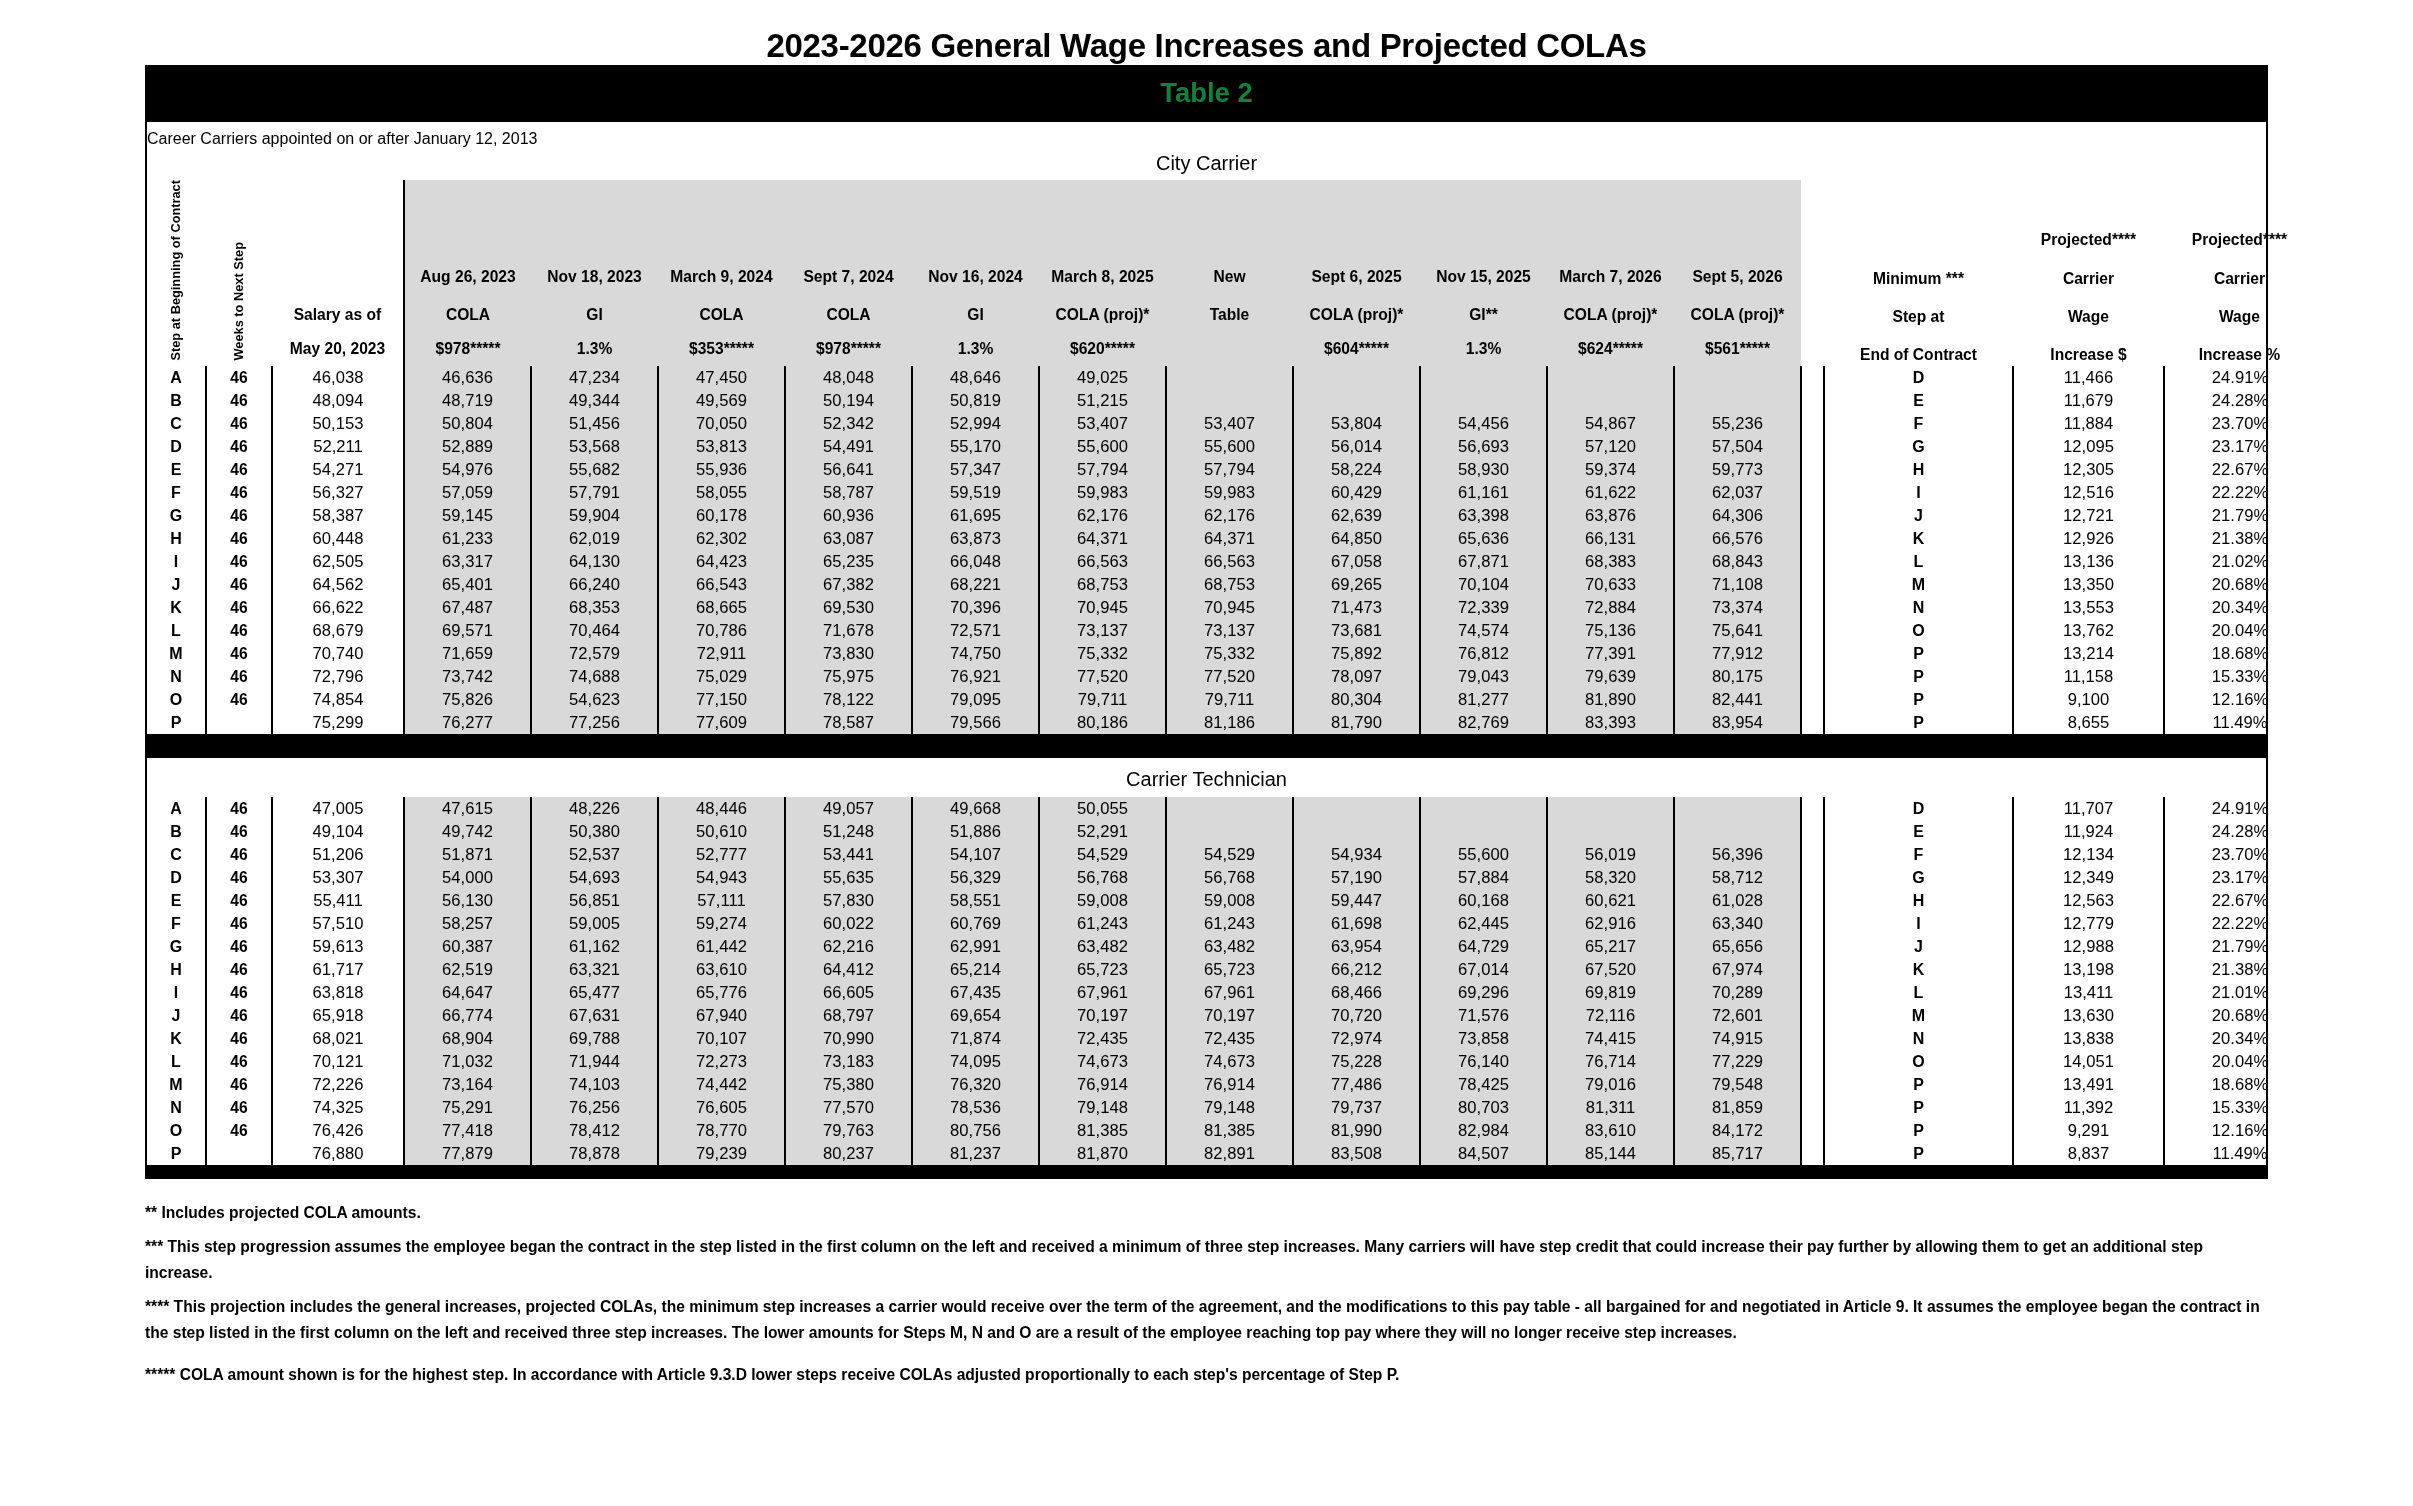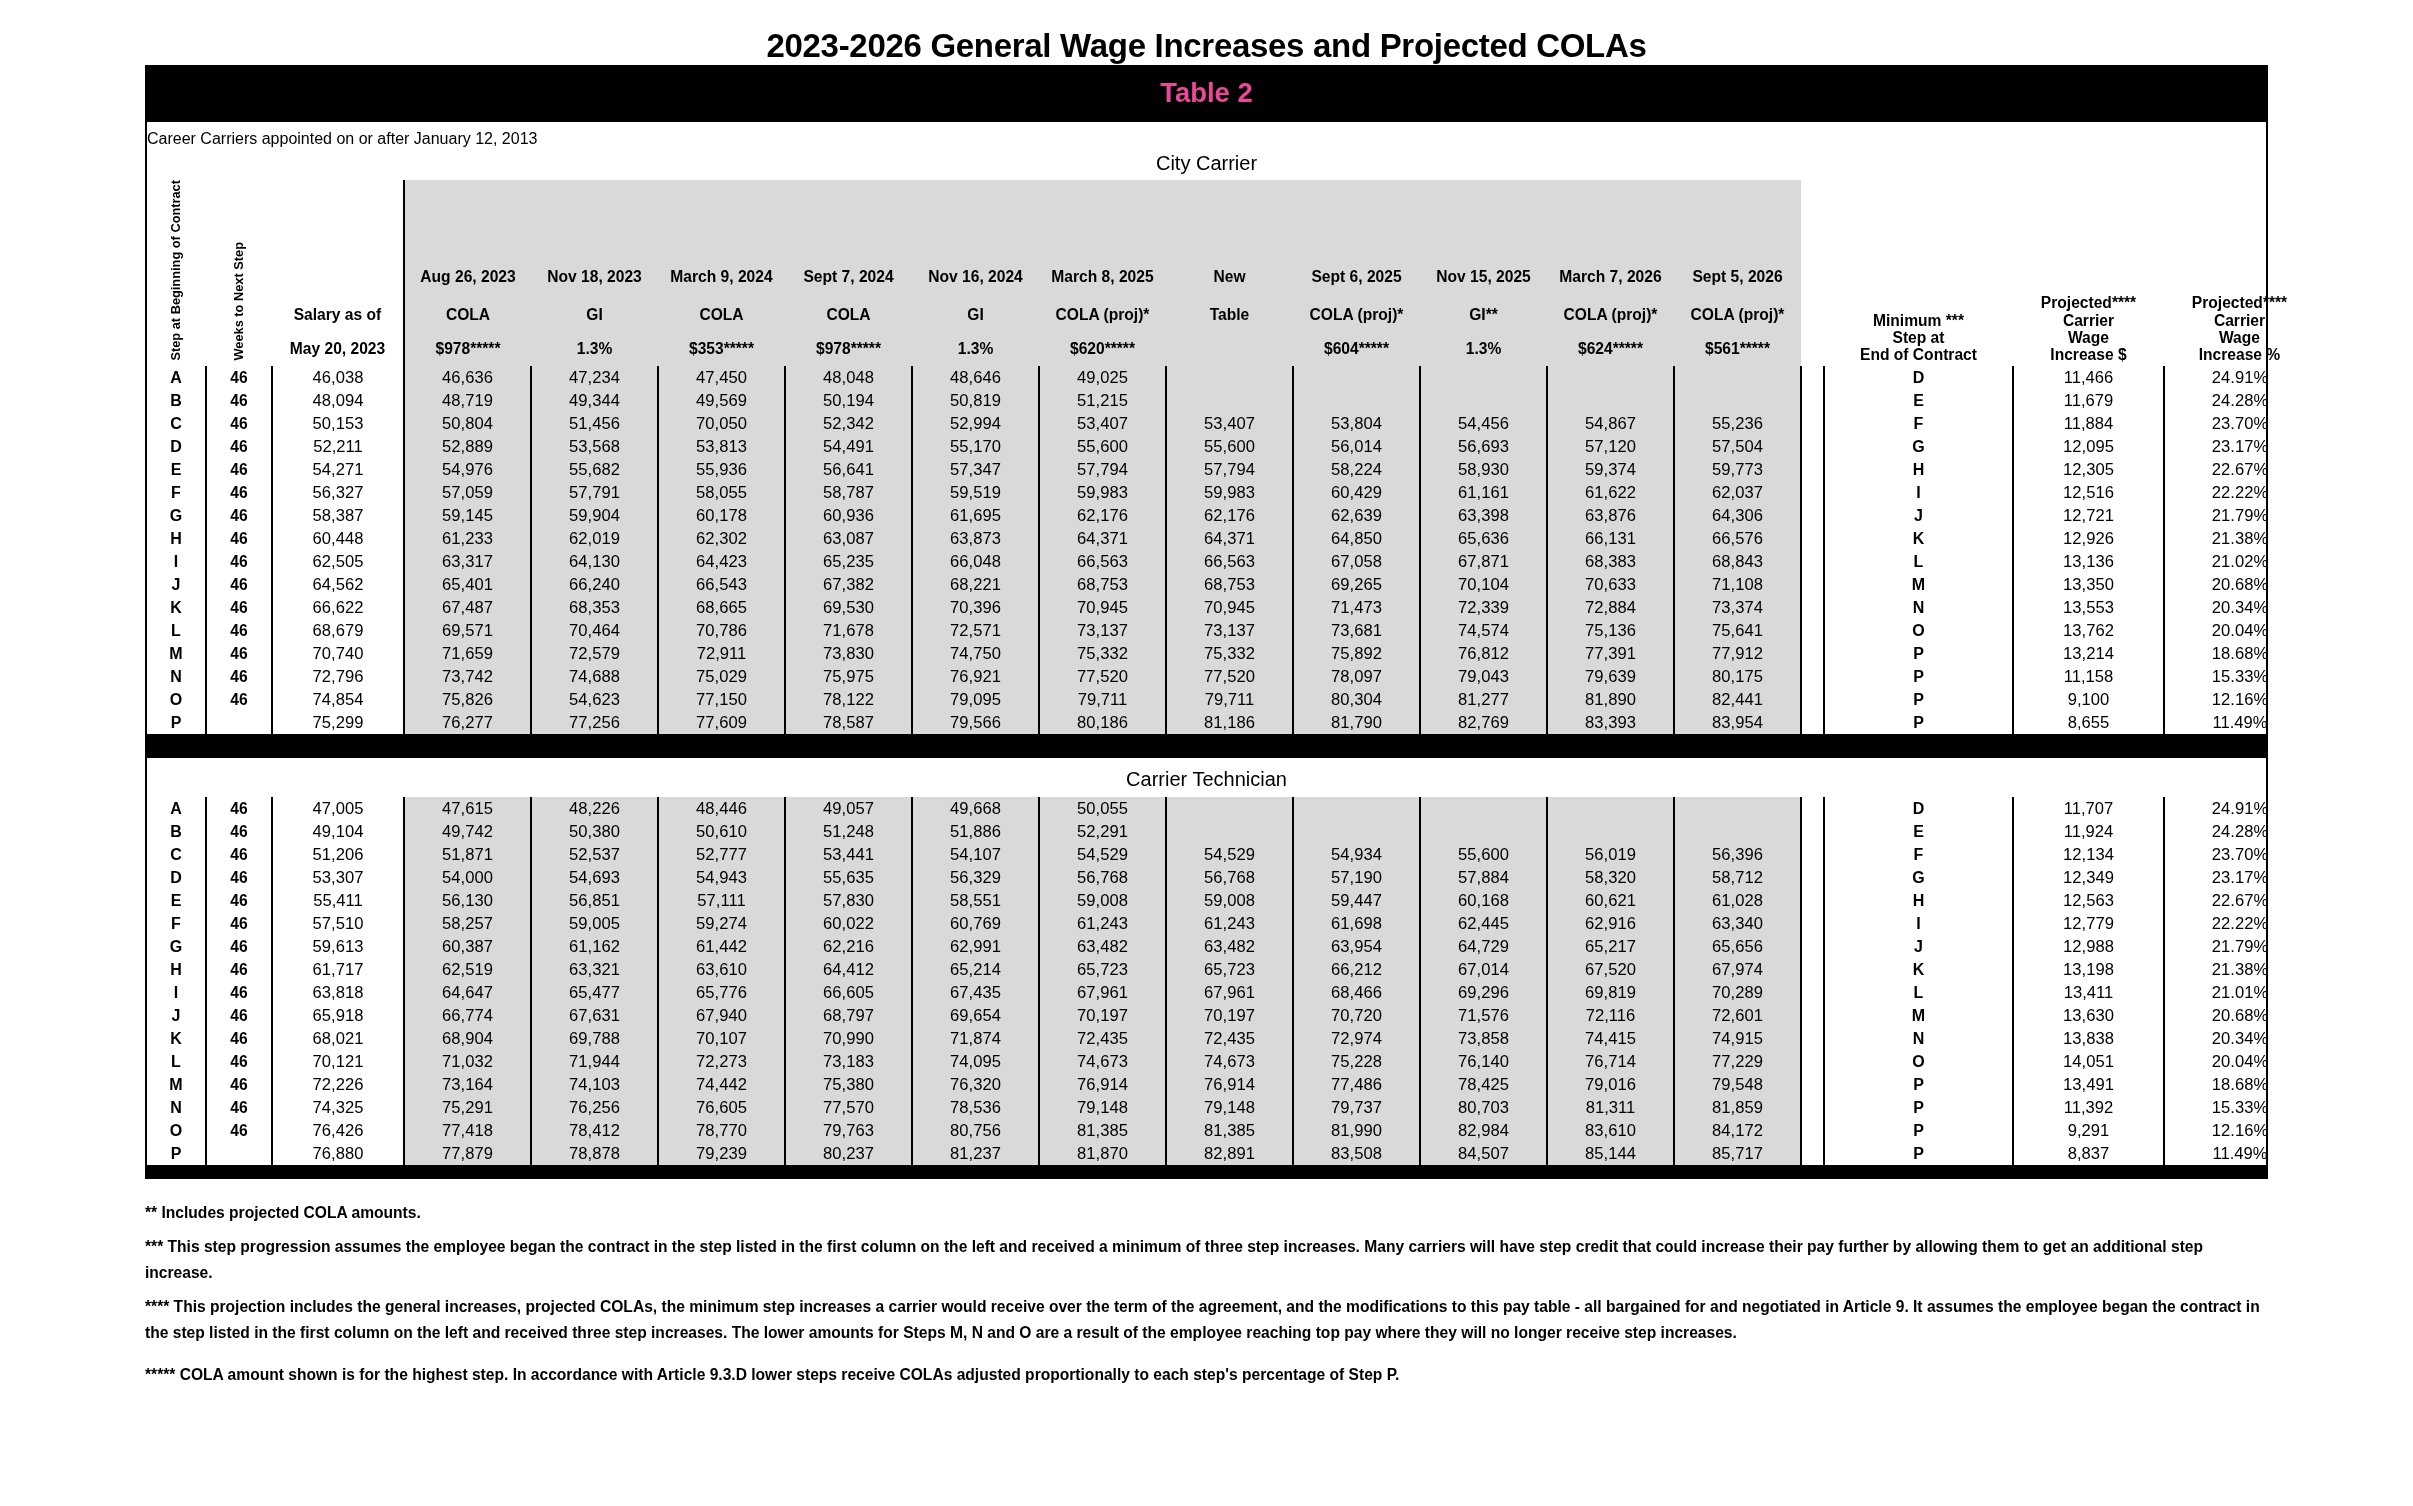--- a/index.html
+++ b/index.html
@@ -28,21 +28,21 @@
 
   
   .table-wrap {
     margin: 0 145px 0 145px;
     border-left: 2.8px solid #000;
     border-right: 2.8px solid #000;
   }
 
   .band {
     background: #000;
-    color: #ec4899;
+    color: #15803d;
     text-align: center;
     font-weight: bold;
   }
   .band.table2 { font-size: 27.4px; padding: 12.3px 0 13.2px 0; }
   .band.spacer { height: 24.6px; }
 
   .subcaption {
     font-size: 16px;
     padding: 8.5px 0 1.9px 0;
     font-weight: normal;
@@ -97,21 +97,21 @@
     line-height: 1.0;
     text-align: left;
     display: inline-block;
   }
   .vert-cell { height: 112px; vertical-align: bottom; padding-bottom: 1.9px; text-align: center; }
 
   .hdr-stack { display: flex; flex-direction: column; justify-content: flex-end; height: 112px; }
   .hdr-stack .l1 { height: 38px; display:flex; align-items:center; justify-content:center; }
   .hdr-stack .l2 { height: 38px; display:flex; align-items:center; justify-content:center; }
   .hdr-stack .l3 { height: 30px; display:flex; align-items:center; justify-content:center; }
-  .hdr-block { display:flex; flex-direction:column; justify-content:flex-end; align-items:center; height:112px; line-height:1.12; }
+  .hdr-block { display:flex; flex-direction:column; justify-content:flex-end; align-items:center; height:112px; line-height:1.12;gap:21px; }
 
   
   .sep-l { border-left: 2.4px solid #000; }
   .sep-r { border-right: 2.4px solid #000; }
 
   tr.drow td { height: 23px; line-height: 23px; font-size: 16.6px; }
   tr.drow td.steplbl { font-weight: bold; font-size: 16px; }
   tr.drow td.weeks { font-weight: bold; font-size: 15.6px; }
   tr.drow td.minstep { font-weight: bold; font-size: 16px; }
 

